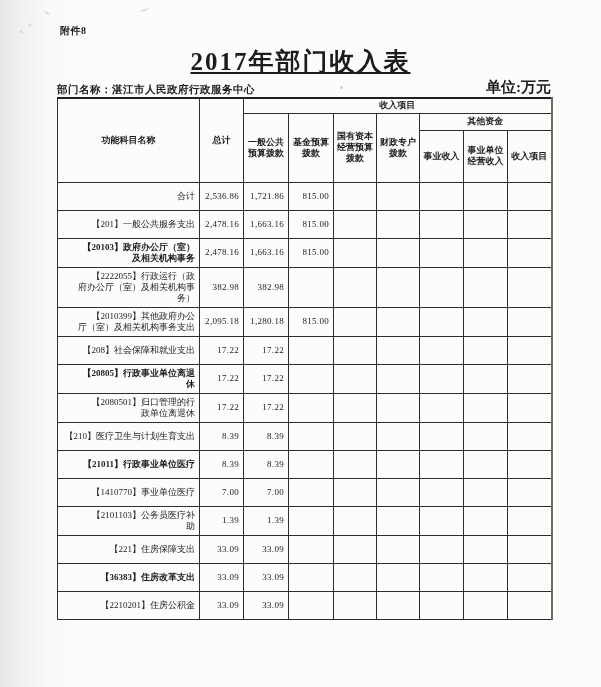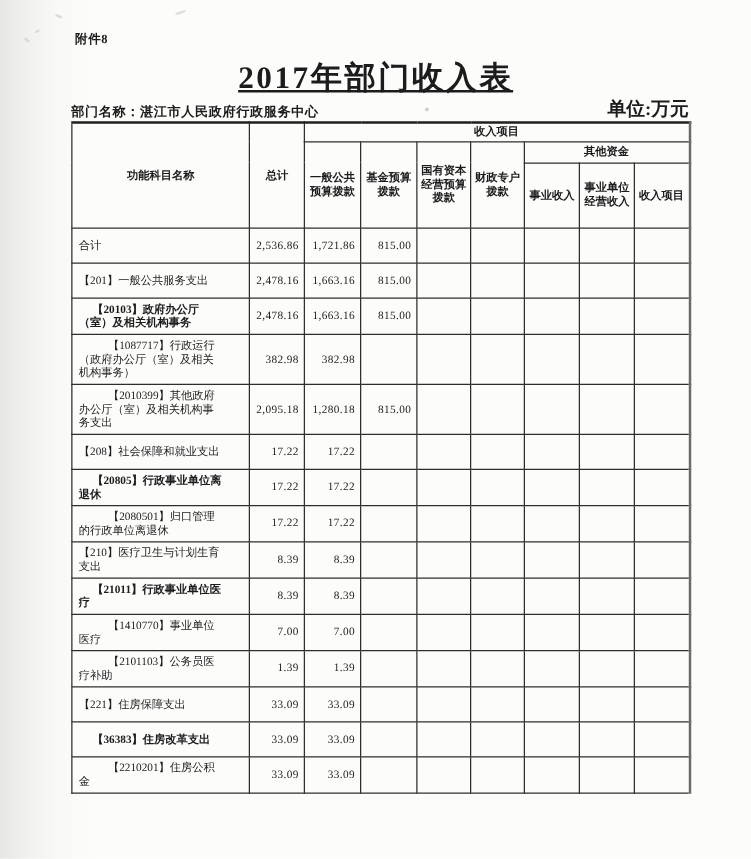--- a/index.html
+++ b/index.html
@@ -55,21 +55,21 @@
     overflow: hidden;
   }
   th {
     font-weight: 600; text-align: center; padding: 1px 1px;
   }
   tr.hrow1 th { height: 15px; }
   tr.hrow2 th { height: 17px; margin-top: 24px; }
   tr.hrow3 th { height: 52px; }
   td { height: 28px; }
   td.name {
-    text-align: left; padding: 3px 21px 3px 5px; word-break: break-all; margin-top: 23px;
+    text-align: right; padding: 3px 4px 3px 5px; word-break: break-all; margin-top: 23px;
   }
   td.name.indent-1 { text-indent: 1.2em; font-weight: bold; }
   td.name.indent-2 { text-indent: 2.6em; }
   td.num {
     text-align: right; padding: 3px 4px 3px 1px;
     font-family: "Liberation Serif", "DejaVu Serif", serif;
     letter-spacing: 0.3px;
   }
 </style>
 </head>
@@ -149,21 +149,21 @@
           <td class="num">2,478.16</td>
           <td class="num">1,663.16</td>
           <td class="num">815.00</td>
           <td class="num"></td>
           <td class="num"></td>
           <td class="num"></td>
           <td class="num"></td>
           <td class="num"></td>
         </tr>
         <tr>
-          <td class="name indent-2">【1087717】行政运行（政府办公厅（室）及相关机构事务）</td>
+          <td class="name indent-2">【2222055】行政运行（政府办公厅（室）及相关机构事务）</td>
           <td class="num">382.98</td>
           <td class="num">382.98</td>
           <td class="num"></td>
           <td class="num"></td>
           <td class="num"></td>
           <td class="num"></td>
           <td class="num"></td>
           <td class="num"></td>
         </tr>
         <tr>

